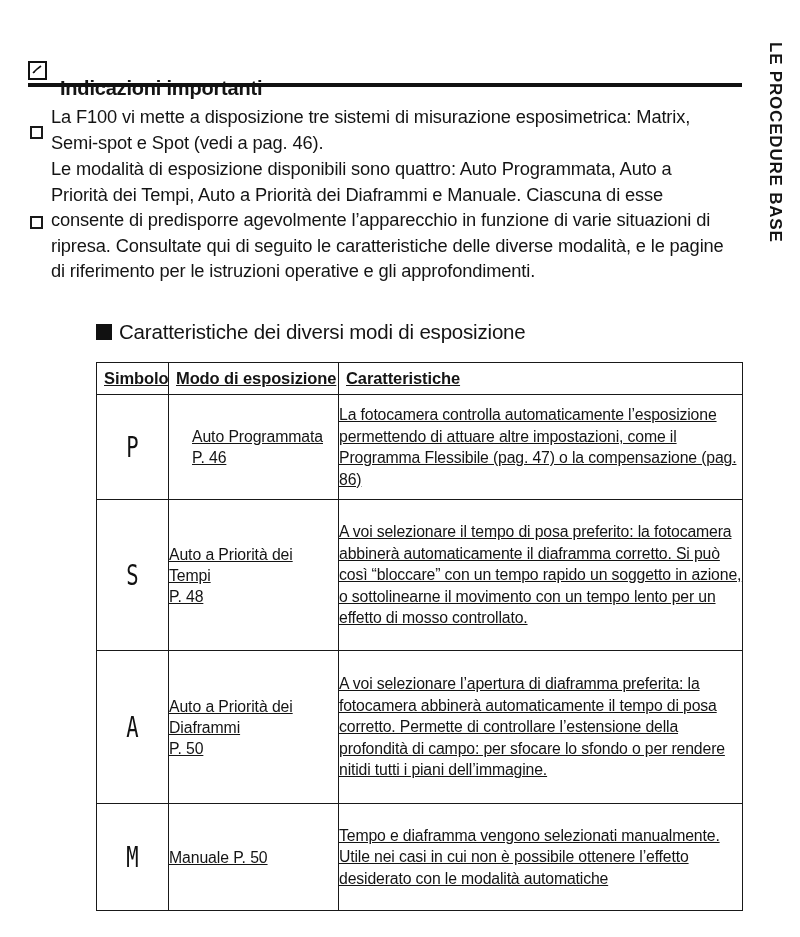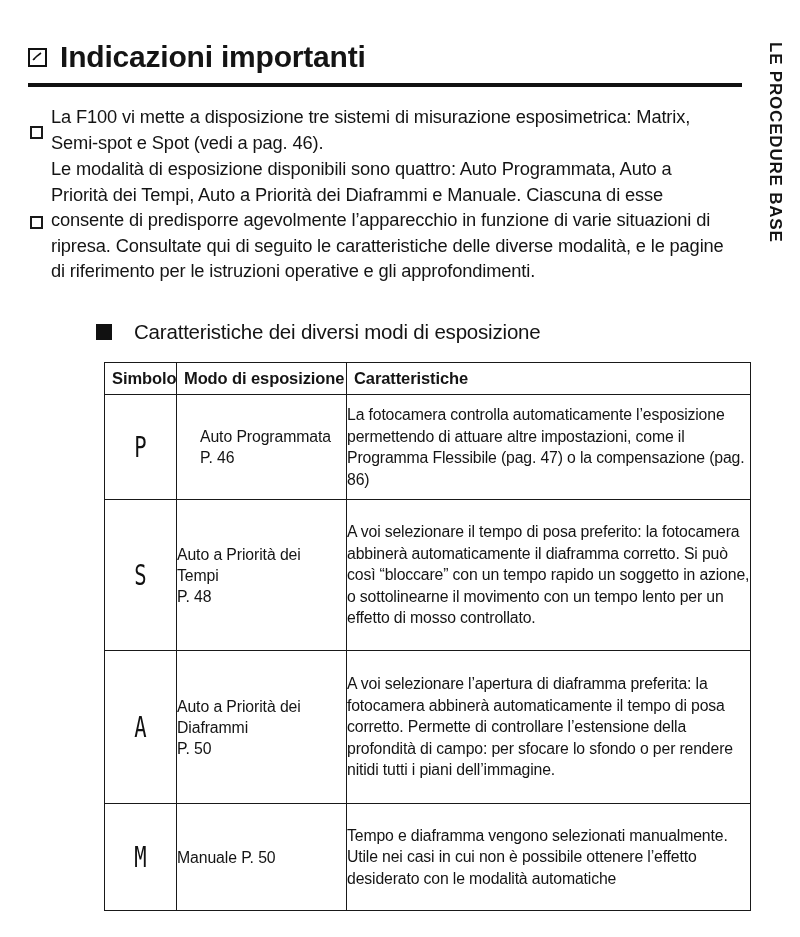--- a/index.html
+++ b/index.html
@@ -39,25 +39,26 @@
     position: relative;
     flex: 0 0 auto;
     box-sizing: border-box;
   }
   .checkbox-checked svg {
     position: absolute;
     left: 1px;
     top: 1px;
   }
   .header-title {
-    font-size: 30px;
+    font-size: 20px;
     font-weight: bold;
     letter-spacing: -0.2px;
     line-height: 1;
     white-space: nowrap;
+    margin-top: 36px;
   }
   .header-rule {
     position: absolute;
     left: 28px;
     top: 83px;
     width: 714px;
     height: 4px;
     background: #111;
   }
 
@@ -109,42 +110,43 @@
     flex: 1 1 auto;
   }
 
   
   .section-heading {
     position: absolute;
     left: 96px;
     top: 320px;
     display: flex;
     align-items: center;
-    gap: 22px;
+    gap: 7px;
   }
   .square-bullet {
     width: 16px;
     height: 16px;
     background: #111;
     flex: 0 0 auto;
   }
   .section-heading-text {
     font-size: 20.5px;
     letter-spacing: -0.2px;
     white-space: nowrap;
   }
 
   
   .mode-table {
     position: absolute;
-    left: 104px;
+    left: 96px;
     top: 362px;
     width: 646px;
     border-collapse: collapse;
     table-layout: fixed;
+    text-decoration: underline;
   }
   .mode-table td, .mode-table th {
     border: 1.6px solid #191919;
     padding: 0;
     vertical-align: middle;
     text-align: left;
   }
   .mode-table thead th {
     font-size: 16.5px;
     font-weight: bold;

